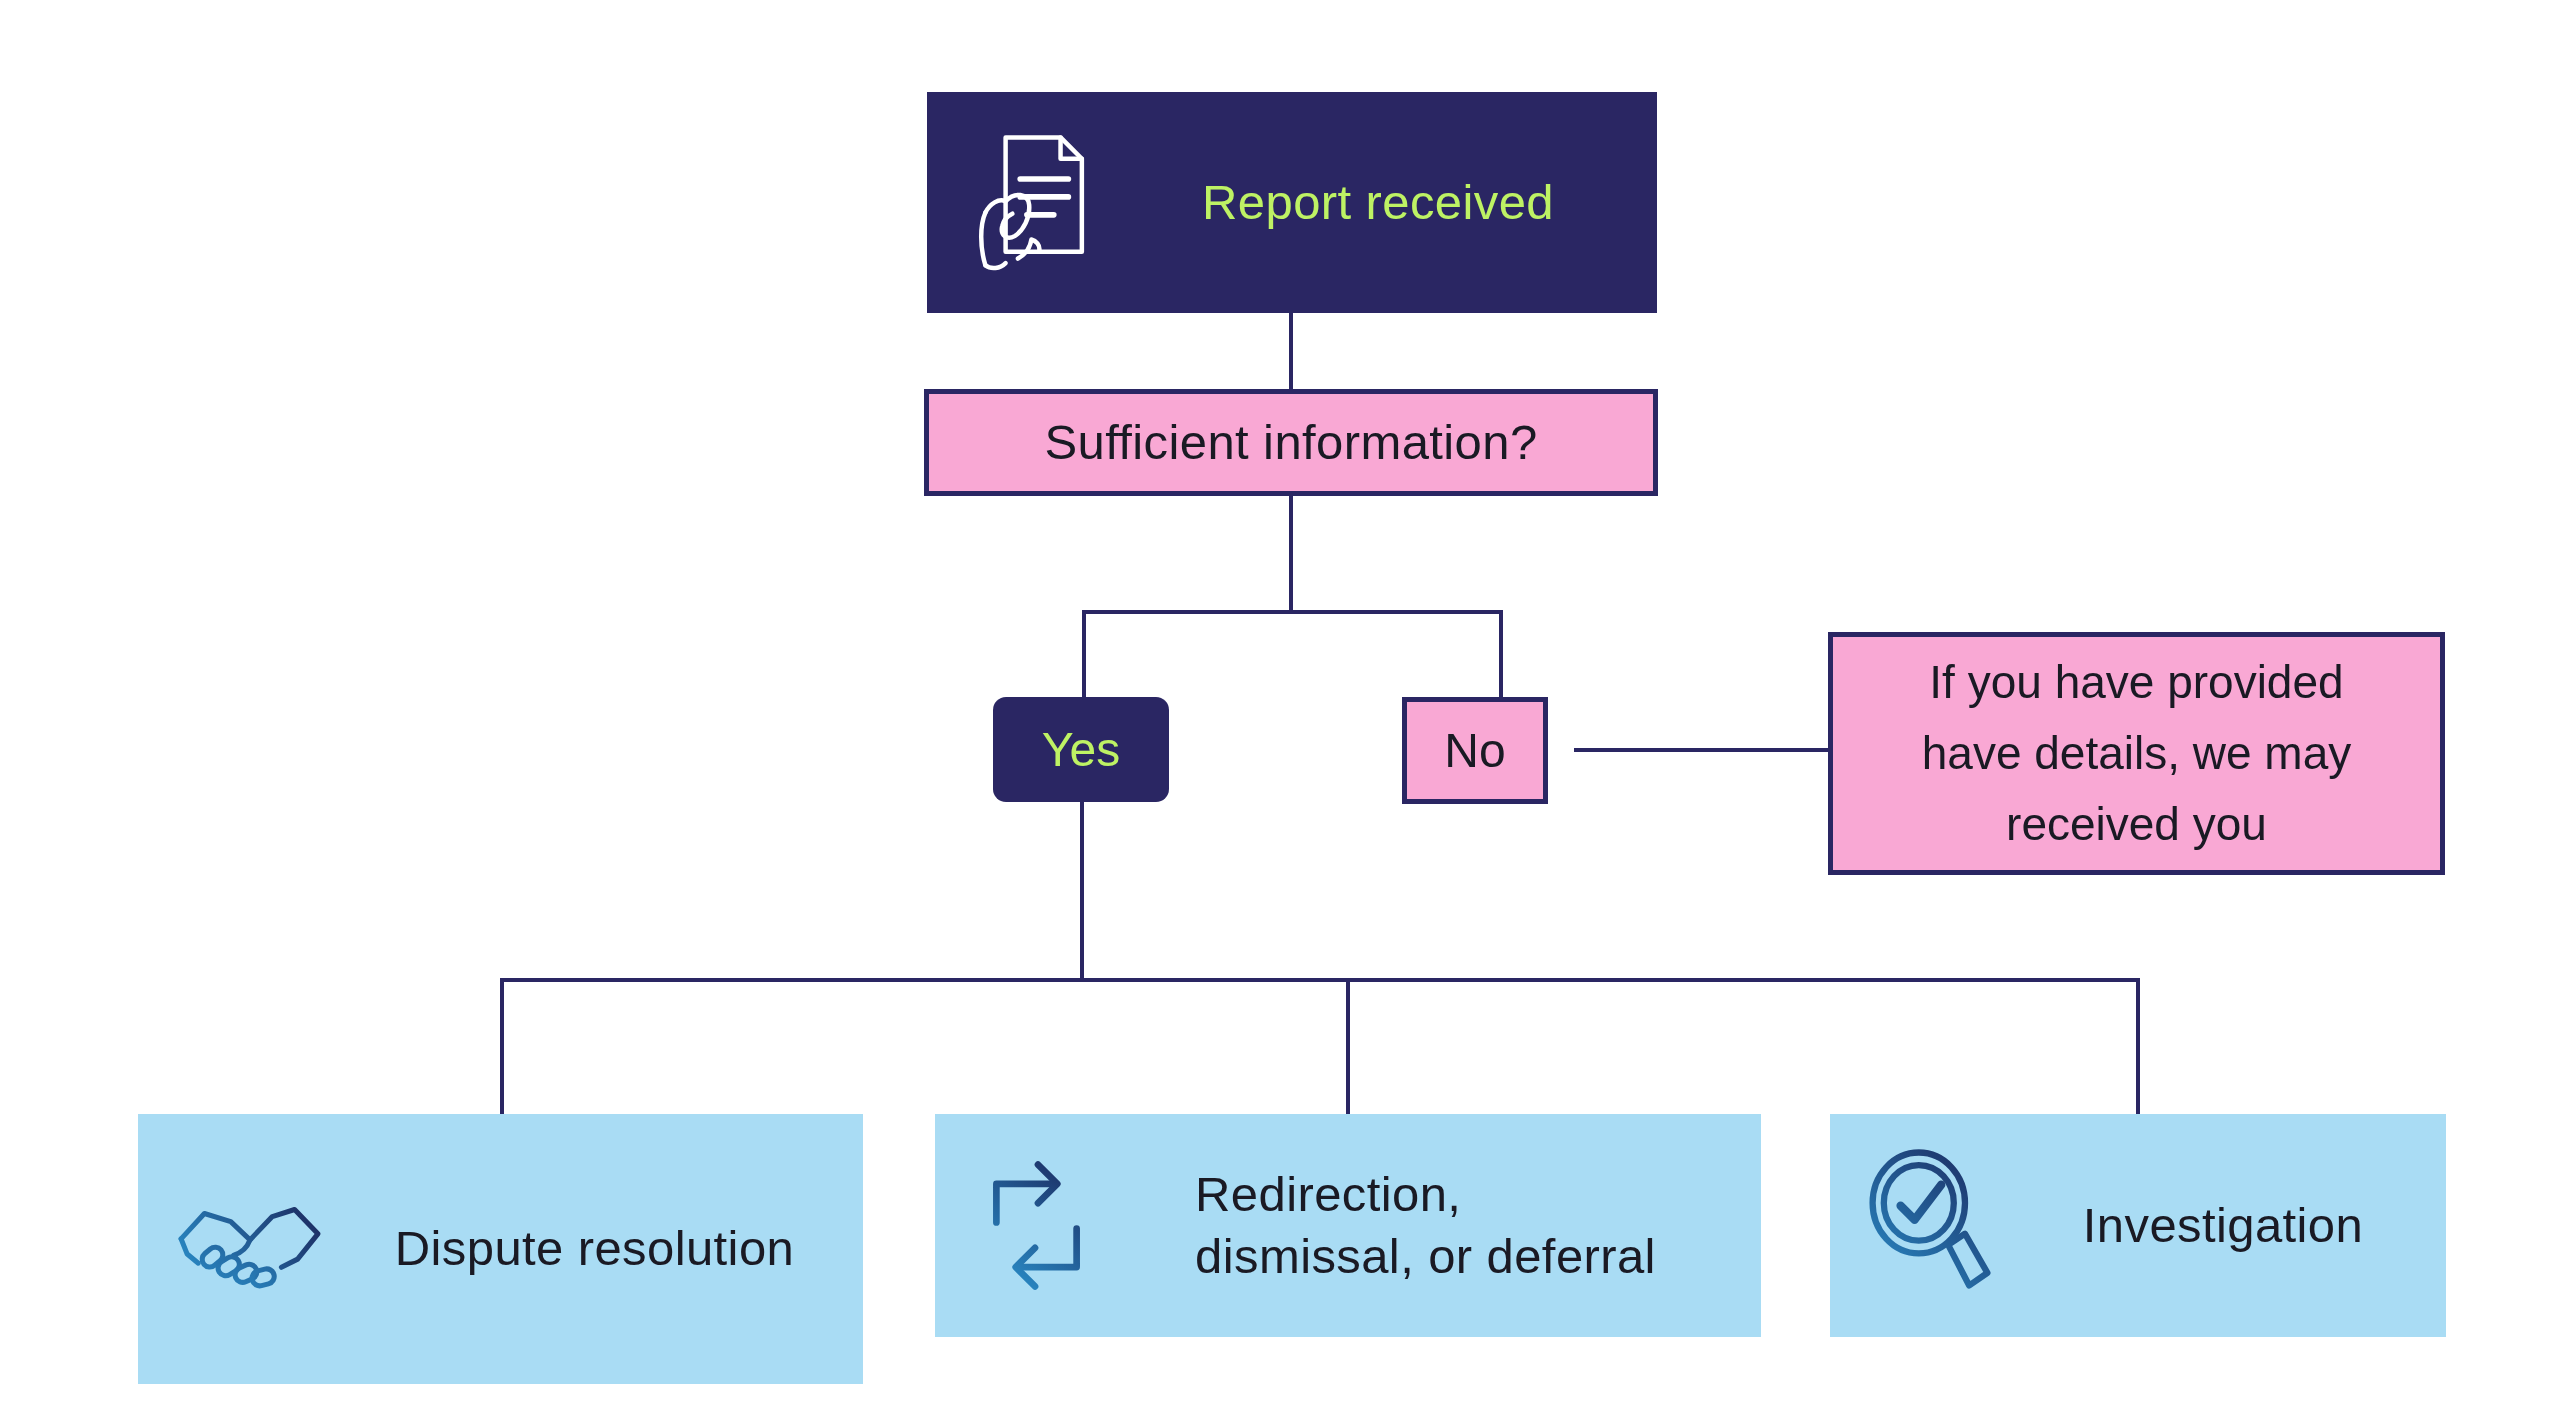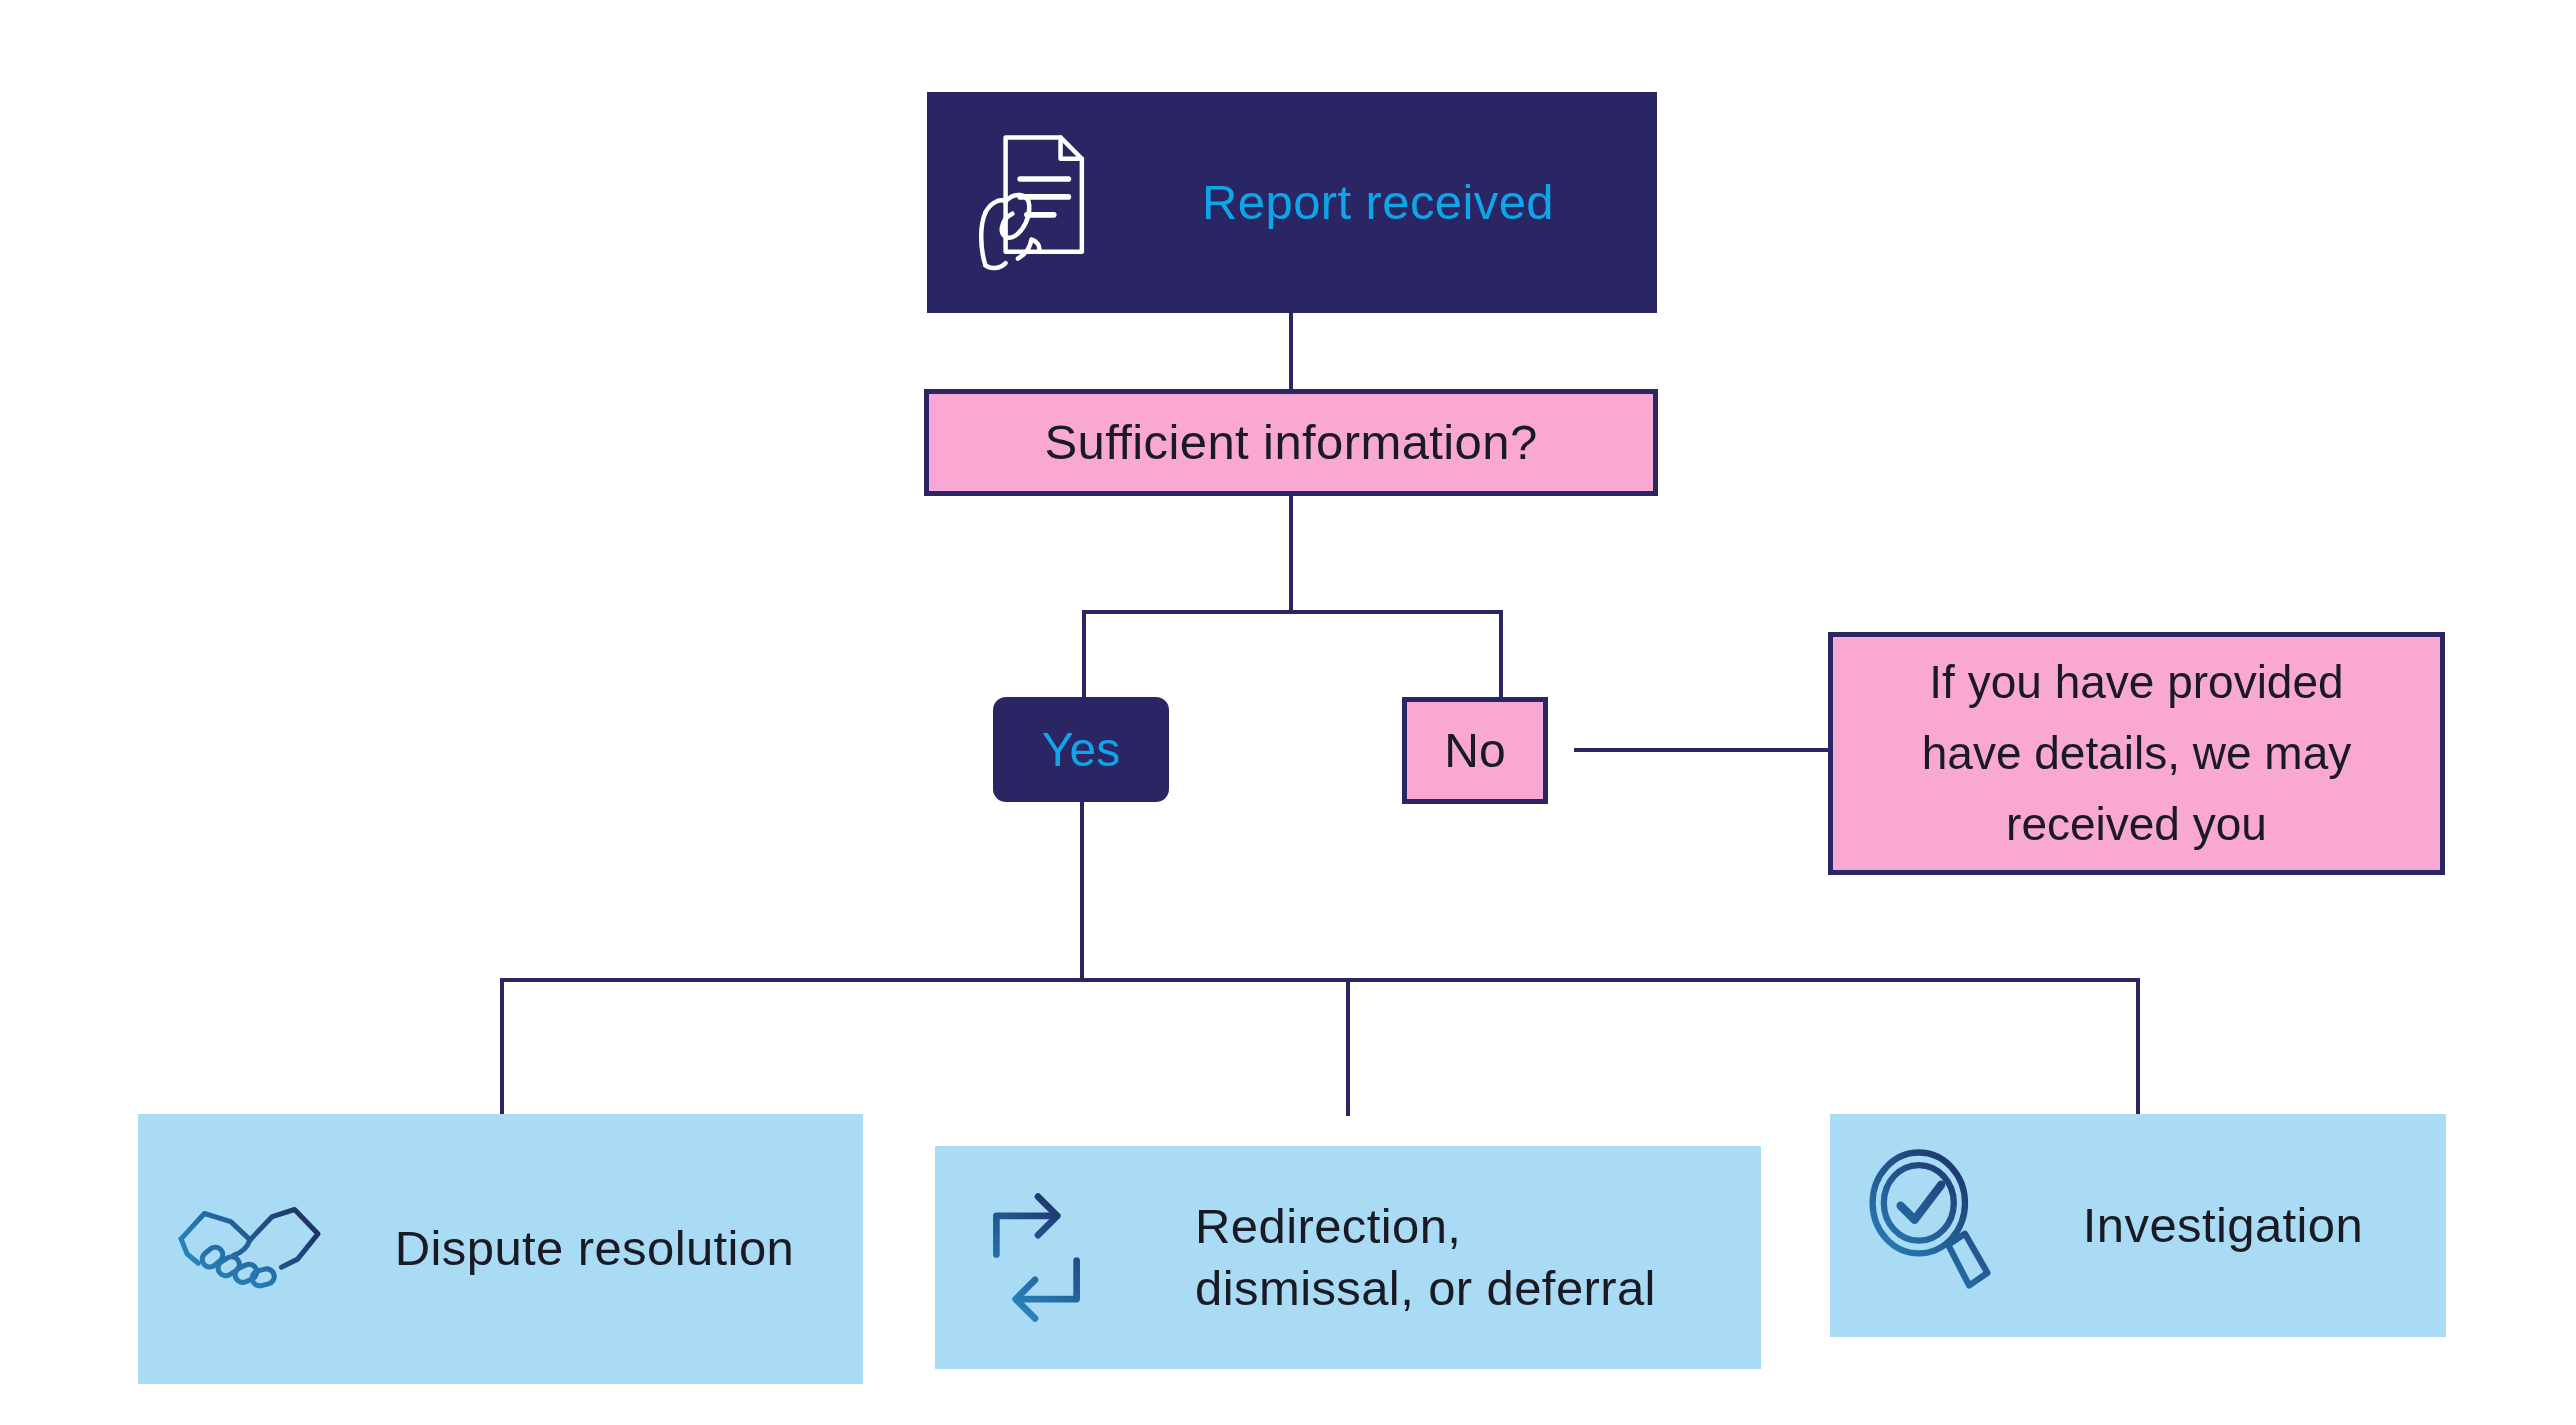--- a/index.html
+++ b/index.html
@@ -6,21 +6,21 @@
   .stage {
     position: relative;
     width: 2576px;
     height: 1425px;
     background: #ffffff;
     font-family: "Liberation Sans", "DejaVu Sans", sans-serif;
     color: #1a1a24;
     overflow: hidden;
   }
   .node { position: absolute; box-sizing: border-box; display: flex; align-items: center; }
-  .navy-fill  { background: #2a2663; color: #0ea5e9; }
+  .navy-fill  { background: #2a2663; color: #bef264; }
   .outlined   { background: #f9a8d4; border: 5px solid #2a2663; }
   .blue-fill  { background: #a9dcf4; }
   .centered   { justify-content: center; text-align: center; }
 
   .node-label { font-size: 49px; letter-spacing: 0.4px; line-height: 1.25; }
   .small-label { font-size: 48px; }
   .note-label { font-size: 46px; line-height: 71px; text-align: center; }
   .two-line   { text-align: left; }
 
   .icon-slot { flex: 0 0 auto; display: flex; align-items: center; justify-content: center; }
@@ -110,21 +110,21 @@
           <rect x="-11" y="-7.5" width="22" height="15" rx="7.5" transform="translate(38 60) rotate(-40)"></rect>
           <rect x="-11" y="-7.5" width="22" height="15" rx="7.5" transform="translate(54 69) rotate(-32)"></rect>
           <rect x="-11" y="-7.5" width="22" height="15" rx="7.5" transform="translate(71 76) rotate(-24)"></rect>
           <rect x="-11" y="-7.5" width="22" height="15" rx="7.5" transform="translate(88 80) rotate(-14)"></rect>
         </g>
       </svg>
     </span>
     <span class="flex-text node-label">Dispute resolution</span>
   </div>
 
-  <div class="node blue-fill outcome-box-2" style="left:935px; top:1146px; width:826px; height:223px;">
+  <div class="node blue-fill outcome-box-2" style="left:935px; top:1114px; width:826px; height:223px;">
     <span class="icon-slot">
       <svg width="107" height="137" viewBox="0 0 72 92" aria-hidden="true">
         <defs>
           <linearGradient id="g-arrows" gradientUnits="userSpaceOnUse" x1="0" y1="92" x2="72" y2="0">
             <stop offset="0" stop-color="#2b9cd8"></stop>
               <stop offset="1" stop-color="#1b2055"></stop>
           </linearGradient>
         </defs>
         <g fill="none" stroke="url(#g-arrows)" stroke-width="4.5" stroke-linecap="round" stroke-linejoin="round">
           <path d="M9 44 L9 18 L47 18"></path>

